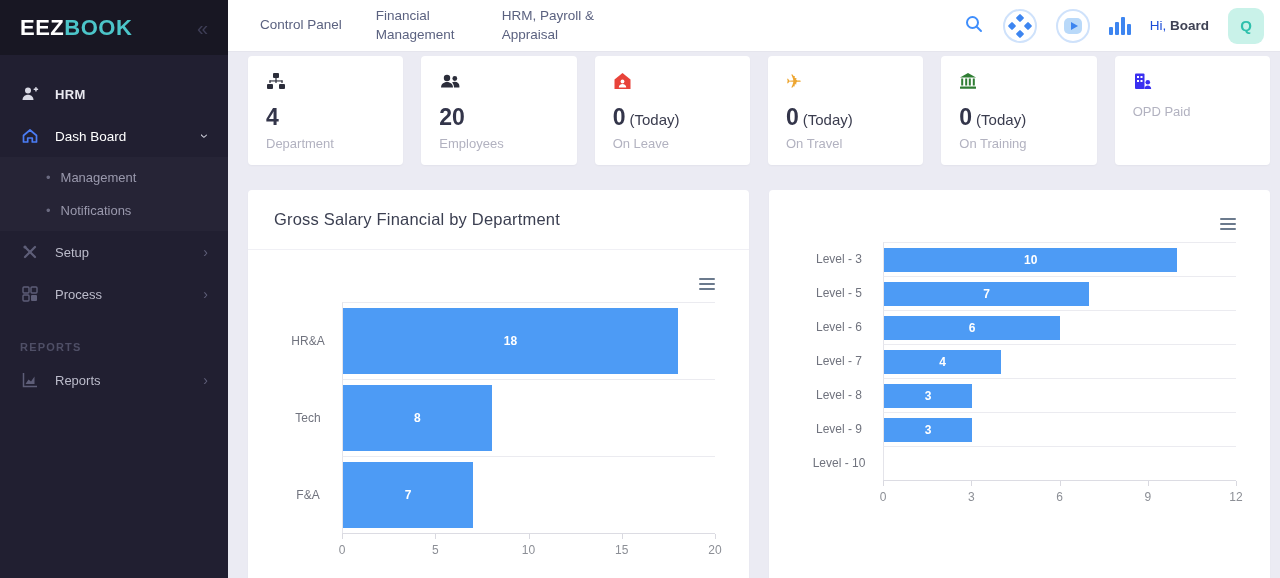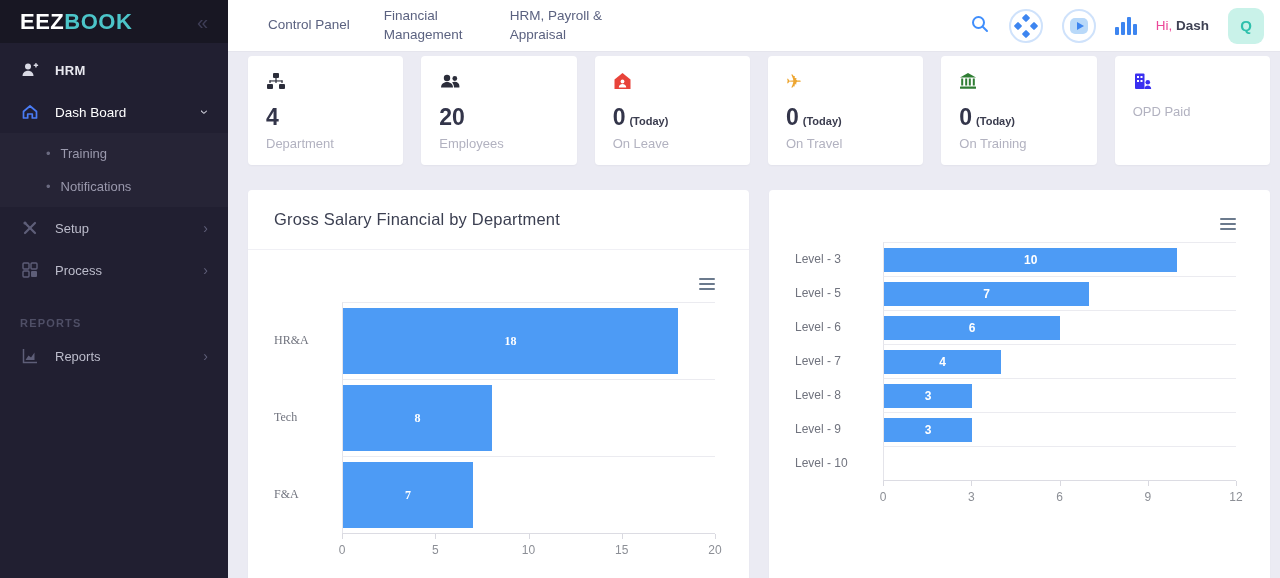--- a/index.html
+++ b/index.html
@@ -2,88 +2,88 @@
 <html><head>
 <meta charset="utf-8">
 <style>
   * { margin:0; padding:0; box-sizing:border-box; }
   html,body { width:1280px; height:578px; overflow:hidden; }
   body { font-family:"Liberation Sans", sans-serif; background:#ebebf3; }
   .app { display:flex; width:1280px; height:578px; }
 
   
   .sidebar { width:228px; height:578px; background:#211f31; flex:none; display:flex; flex-direction:column; }
-  .side-logo { height:43px; background:#181723; display:flex; align-items:center; justify-content:space-between; padding:0 20px; flex:none; }
+  .side-logo { height:55px; background:#181723; display:flex; align-items:center; justify-content:space-between; padding:0 20px; flex:none; }
   .logo-text { font-size:22px; font-weight:bold; letter-spacing:.5px; color:#fff; }
   .logo-text .accent { color:#4cc5c9; }
   .collapse { color:#3e3e56; font-size:20px; cursor:pointer; line-height:1; }
-  .side-body { padding-top:6px; }
+  .side-body { padding-top:18px; }
   .side-item { display:flex; align-items:center; gap:15px; padding:11px 20px; font-size:13px; cursor:pointer; }
   .side-item .s-icon { width:20px; height:20px; display:flex; align-items:center; justify-content:center; flex:none; }
   .side-item .chev { margin-left:auto; font-size:14px; }
   .item-hrm { color:#e9e9f0; font-weight:bold; letter-spacing:.3px; }
   .item-hrm .s-icon { color:#d9d9e4; }
   .item-dash { color:#ffffff; font-size:13.5px; }
   .item-dash .s-icon { color:#4a7cf5; }
   .item-dash .chev { color:#d0d0dc; transform:rotate(90deg); }
   .sub-list { background:#262436; padding:4px 0; }
   .sub-item { display:flex; align-items:center; gap:10px; padding:9px 20px 9px 46px; color:#9a99ad; font-size:13px; cursor:pointer; }
   .sub-item .dot { color:#6a6a80; font-size:13px; }
   .item-muted { color:#bcbccb; }
   .item-muted .s-icon { color:#5e5e78; }
   .item-muted .chev { color:#5e5e78; }
   .section-label { padding:26px 20px 6px 20px; color:#4f4f66; font-size:11px; letter-spacing:1.2px; font-weight:bold; }
 
   
   .main { flex:1; display:flex; flex-direction:column; min-width:0; }
   .topnav { height:52px; background:#fff; border-bottom:1px solid #e5e5ed; display:flex; align-items:center; padding:0 16px; flex:none; }
-  .nav-links { display:flex; align-items:center; gap:34px; margin-left:24px; }
+  .nav-links { display:flex; align-items:center; gap:34px; margin-left:16px; }
   .nav-link { color:#5b6280; font-size:13.5px; line-height:1.35; cursor:pointer; display:inline-block; }
   .nav-link.w92 { max-width:92px; }
   .nav-link.w104 { max-width:104px; }
   .nav-right { margin-left:auto; display:flex; align-items:center; gap:19px; }
   .circle-btn { width:34px; height:34px; border-radius:50%; border:2px solid #cfe2fb; position:relative; cursor:pointer; flex:none; }
   .diamond { position:absolute; width:6px; height:6px; background:#3d85f0; transform:rotate(45deg); border-radius:1px; }
   .d-top { left:12px; top:4px; } .d-bottom { left:12px; top:20px; }
   .d-left { left:4px; top:12px; } .d-right { left:20px; top:12px; }
   .play-sq { position:absolute; left:6px; top:7px; width:18px; height:16px; border-radius:5px; background:#b9d9f9; display:flex; align-items:center; justify-content:center; }
   .play-tri { width:0; height:0; border-left:7px solid #3d85f0; border-top:4.5px solid transparent; border-bottom:4.5px solid transparent; margin-left:2px; }
   .bars-icon { display:flex; align-items:flex-end; gap:2.5px; height:18px; cursor:pointer; }
   .bars-icon i { width:3.5px; background:#3d85f0; border-radius:1px; display:block; }
   .greeting { font-size:13.5px; }
-  .greeting .hi { color:#ec4899; }
+  .greeting .hi { color:#1d4ed8; }
   .greeting .uname { color:#3f4254; font-weight:bold; }
   .avatar { width:36px; height:36px; border-radius:9px; background:#c9f2e9; color:#2fc0ac; font-weight:bold; font-size:15px; display:flex; align-items:center; justify-content:center; cursor:pointer; }
 
   .content { padding:4px 10px 0 20px; }
 
   
   .cards { display:flex; gap:18px; }
   .card { flex:1; height:109px; background:#fff; border-radius:4px; padding:15px 18px; box-shadow:0 1px 2px rgba(30,30,60,.04); }
   .card-icon { height:20px; margin-bottom:13px; display:flex; align-items:center; }
   .card-icon svg { display:block; }
   .card-value-row { display:flex; align-items:baseline; gap:4px; color:#33354a; }
   .card-value { font-size:23px; font-weight:bold; }
-  .card-suffix { font-size:11px; font-weight:bold; color:#3a3c4e; }
+  .card-suffix { font-size:15px; font-weight:normal; color:#3a3c4e; }
   .card-label { font-size:13px; color:#b2b2c0; margin-top:5px; }
   .plane-glyph { font-size:19px; line-height:1; }
 
   
   .charts { display:flex; gap:20px; margin-top:25px; }
   .chart-card { flex:1; background:#fff; border-radius:4px; height:430px; box-shadow:0 1px 2px rgba(30,30,60,.04); min-width:0; }
   .chart-head { padding:20px 26px; border-bottom:1px solid #f0f0f5; }
   .chart-title { font-size:16.5px; color:#3b3f51; font-weight:500; letter-spacing:.2px; }
   .chart-body { position:relative; padding:18px 34px 0 26px; }
   .menu-icon { position:absolute; top:28px; right:34px; width:16px; cursor:pointer; }
   .menu-icon i { display:block; height:2px; background:#6b7a8d; margin-bottom:3px; border-radius:1px; }
   .plot { margin-top:34px; }
   .p-row { display:flex; align-items:center; }
-  .rows-lg .p-row { height:77px;font-family:Liberation Serif, serif; }
+  .rows-lg .p-row { height:77px; }
   .rows-sm .p-row { height:34px; }
-  .row-label { text-align:left; padding-right:0; font-size:12px; color:#70737e; flex:none; }
+  .row-label { text-align:center; padding-right:0; font-size:12px; color:#70737e; flex:none; }
   .rows-lg .row-label { width:68px; }
   .rows-sm .row-label { width:88px; }
   .row-track { flex:1; height:100%; border-top:1px solid #ebebf0; border-left:1px solid #e4e4ea; display:flex; align-items:center; min-width:0; }
   .bar { background:#4d9bf5; display:flex; align-items:center; justify-content:center; }
   .rows-lg .bar { height:66px; }
   .rows-sm .bar { height:24px; }
   .bar-label { color:#fff; font-size:12px; font-weight:bold; }
   .ticks-row { display:flex; }
   .ticks-track { flex:1; position:relative; height:34px; border-top:1px solid #dcdce3; }
   .tick-mark { position:absolute; top:0; width:1px; height:5px; background:#d9d9e0; }
@@ -116,21 +116,21 @@
           <svg width="18" height="18" viewBox="0 0 18 18" fill="none" stroke="currentColor" stroke-width="1.7" stroke-linejoin="round">
               <path d="M2.5 8.5L9 3l6.5 5.5V15h-4.2v-4H6.7v4H2.5z"></path>
             </svg>
         </span>
         <span>Dash Board</span>
         <span class="chev">›</span>
       </div>
       <div class="sub-list">
         <div class="sub-item">
           <span class="dot">•</span>
-          <span>Training</span>
+          <span>Management</span>
         </div>
         <div class="sub-item">
           <span class="dot">•</span>
           <span>Notifications</span>
         </div>
       </div>
       <div class="side-item item-muted">
         <span class="s-icon">
           <svg width="18" height="18" viewBox="0 0 18 18" fill="none" stroke="currentColor" stroke-width="2.2" stroke-linecap="round">
               <path d="M4 4l10 10"></path>
@@ -194,21 +194,21 @@
             </span>
         </span>
         <span class="bars-icon">
           <i style="height:8px"></i>
             <i style="height:13px"></i>
             <i style="height:18px"></i>
             <i style="height:11px"></i>
         </span>
         <span class="greeting">
           <span class="hi">Hi,</span>
-          <span class="uname">Dash</span>
+          <span class="uname">Board</span>
         </span>
         <span class="avatar">Q</span>
       </div>
     </header>
 
     <div class="content">
 
       <div class="cards">
 
         <div class="card">

